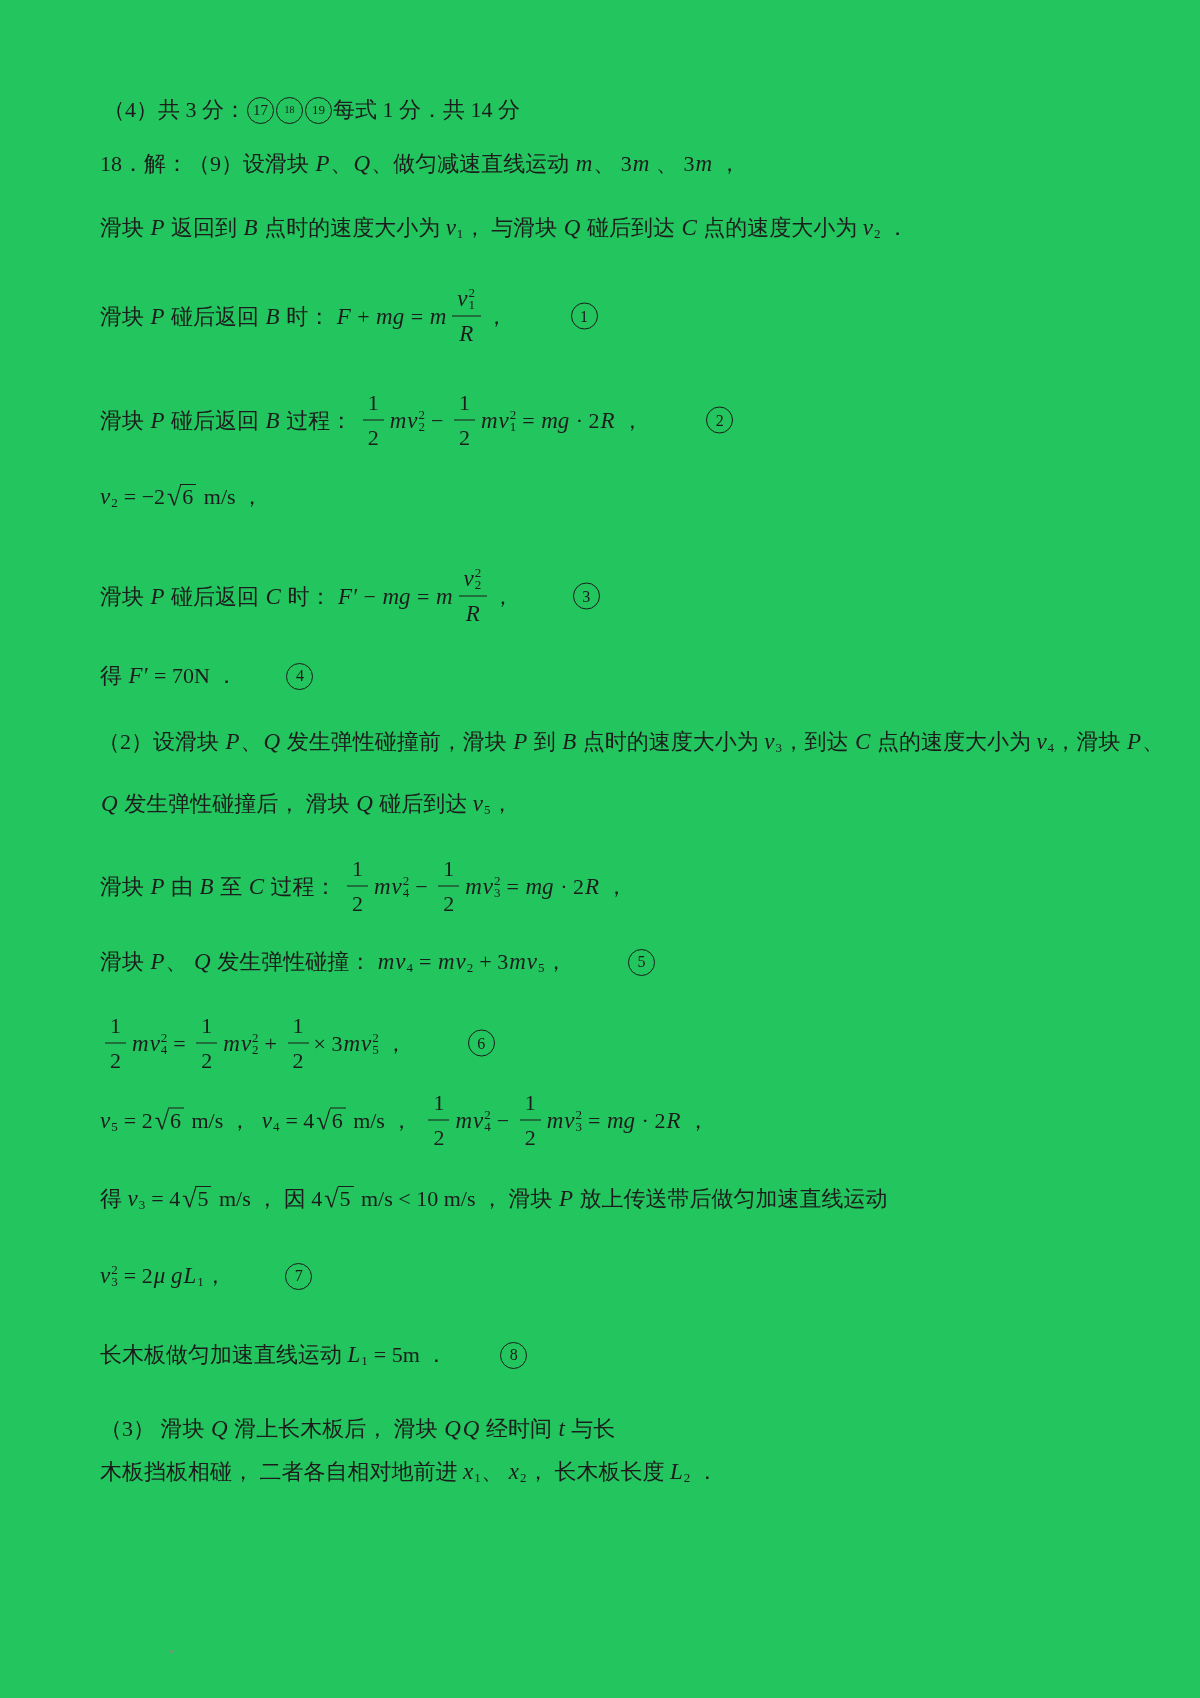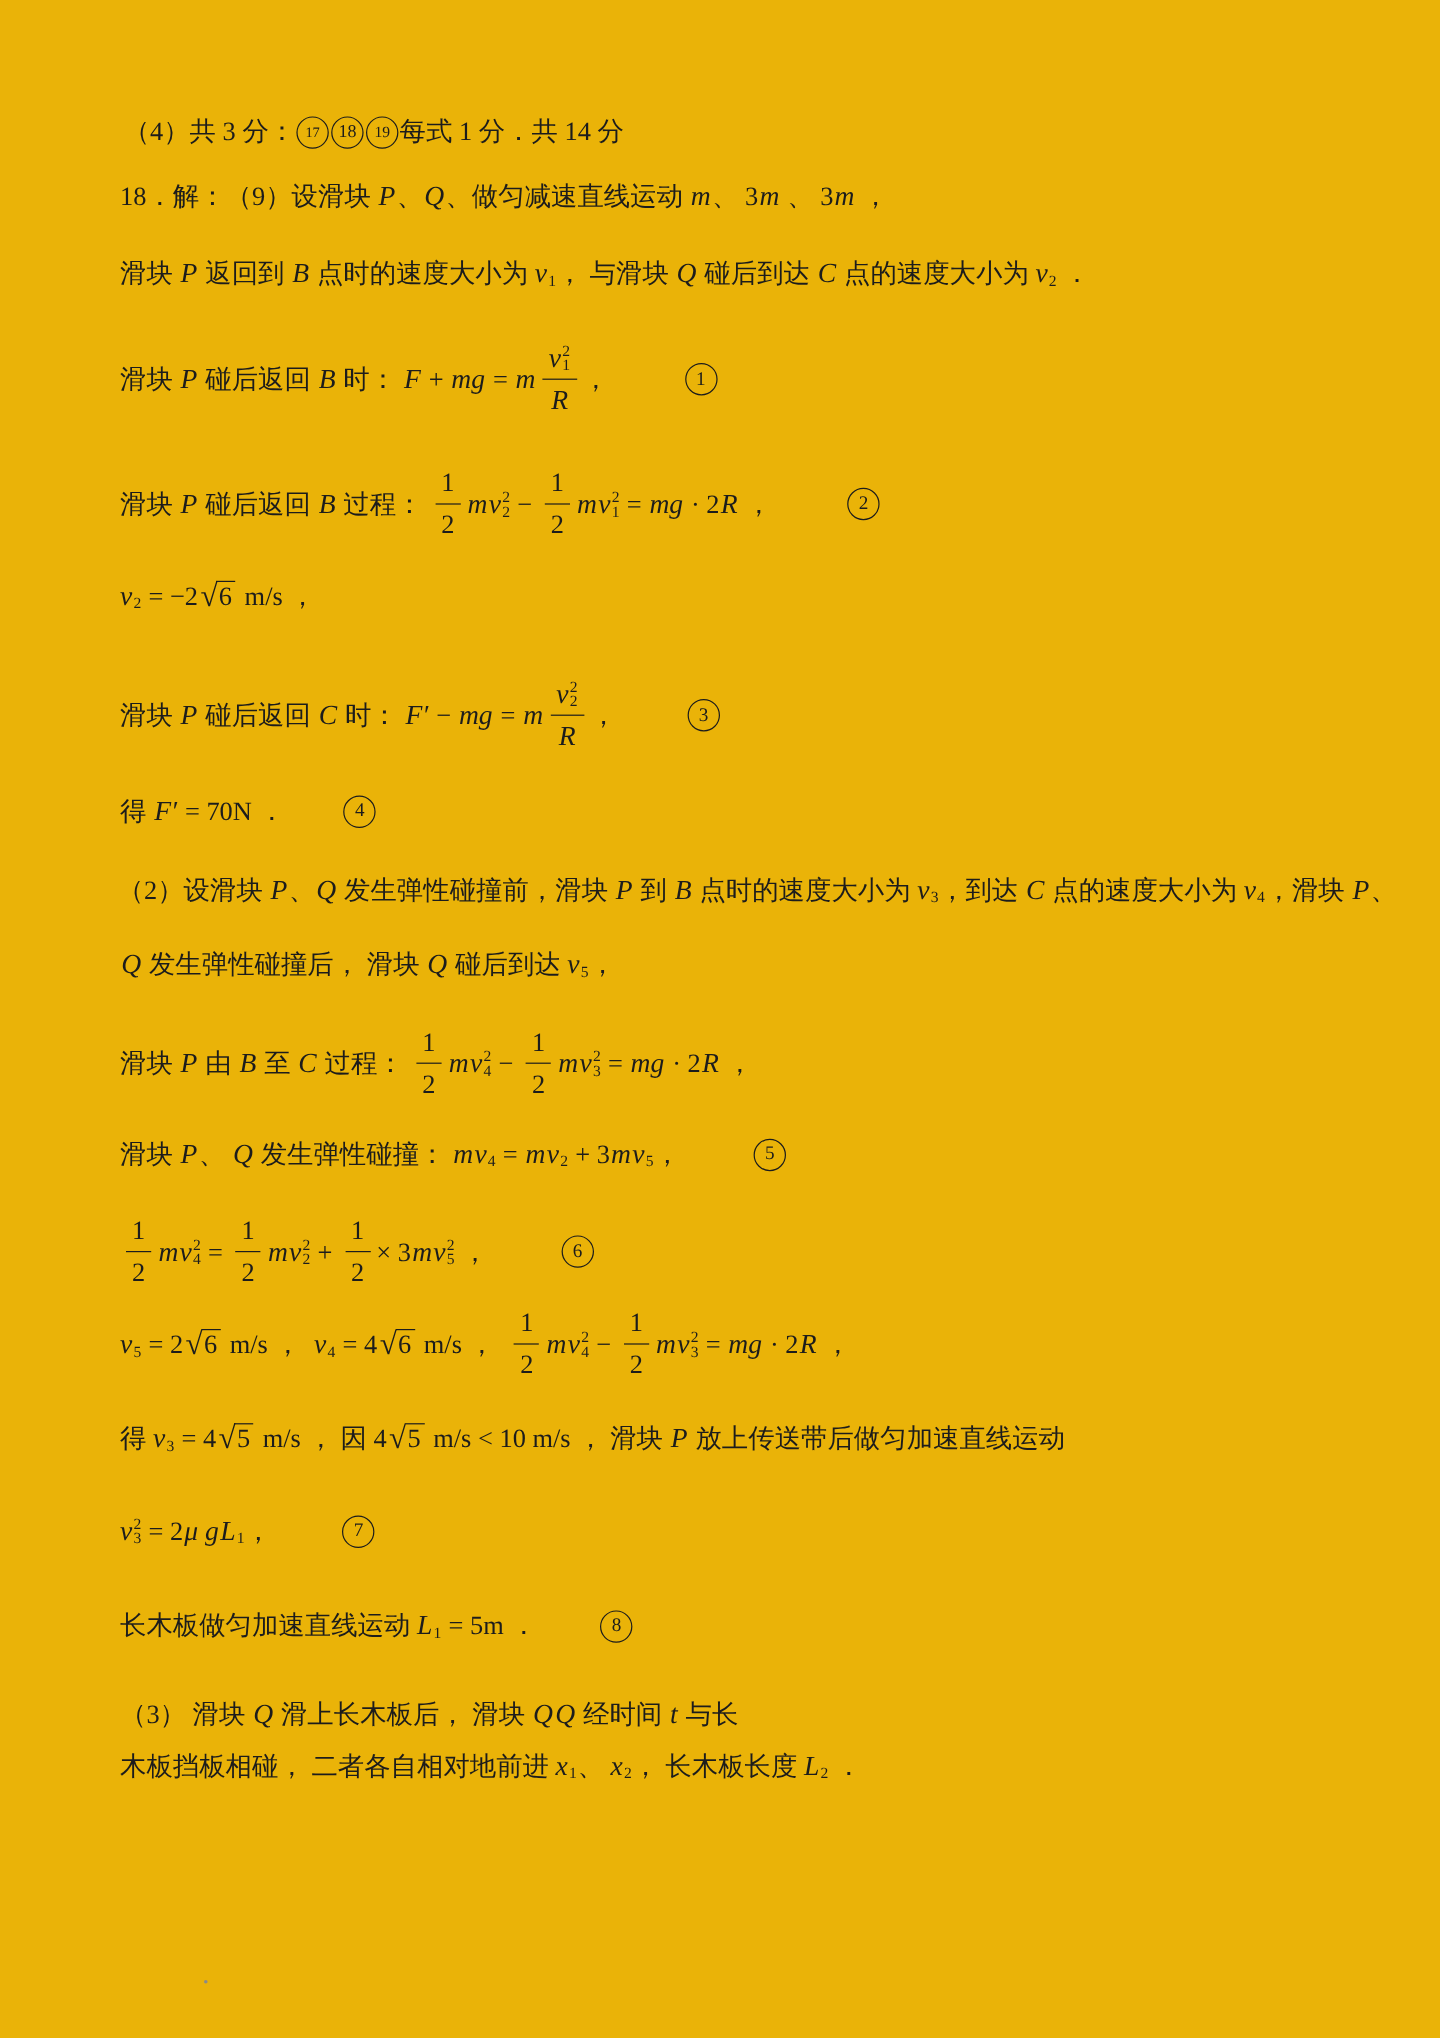--- a/index.html
+++ b/index.html
@@ -1,20 +1,20 @@
 <!DOCTYPE html>
 <html><head>
 <meta charset="utf-8">
 <style>
   html,body{margin:0;padding:0;background:#e8e8e8;}
   .page{
     position:relative;
     width:1200px;height:1698px;
     margin:0 auto;
-    background:#eab308;
+    background:#22c55e;
     font-family:"Liberation Serif","DejaVu Serif",serif;
     color:#1c1c1c;
     overflow:hidden;
   }
   .line{
     position:absolute;
     left:100px;
     display:flex;
     align-items:center;
     white-space:pre;
@@ -45,21 +45,21 @@
   .tk-sp{display:inline-block;height:1px;}
   .artifact{
     position:absolute;left:170px;top:1650px;
     width:3px;height:3px;border-radius:50%;background:#8a8a8a;
   }
 </style>
 </head>
 <body>
 
 <div class="page">
-  <div class="line" style="top:110px;left:103px"><span class="tk-txt">（4）共 3 分：</span><span class="tk-circ" style="font-size: 12px;">17</span><span class="tk-circ" style="font-size: 15px;">18</span><span class="tk-circ" style="font-size: 13px;">19</span><span class="tk-txt">每式 1 分．共 14 分</span></div>
+  <div class="line" style="top:110px;left:103px"><span class="tk-txt">（4）共 3 分：</span><span class="tk-circ" style="font-size: 15px;">17</span><span class="tk-circ" style="font-size: 10px;">18</span><span class="tk-circ" style="font-size: 13px;">19</span><span class="tk-txt">每式 1 分．共 14 分</span></div>
   <div class="line" style="top:164px"><span class="tk-txt">18．解：（9）设滑块 </span><span class="tk-it">P</span><span class="tk-txt">、</span><span class="tk-it">Q</span><span class="tk-txt">、做匀减速直线运动 </span><span class="tk-it">m</span><span class="tk-txt">、 3</span><span class="tk-it">m</span><span class="tk-txt"> 、 3</span><span class="tk-it">m</span><span class="tk-txt"> ，</span></div>
   <div class="line" style="top:228px"><span class="tk-txt">滑块 </span><span class="tk-it">P</span><span class="tk-txt"> 返回到 </span><span class="tk-it">B</span><span class="tk-txt"> 点时的速度大小为 </span><span class="tk-v"><span class="base">v</span><span class="ss"><span class="ss-sup"></span><span class="ss-sub">1</span></span></span><span class="tk-txt">， 与滑块 </span><span class="tk-it">Q</span><span class="tk-txt"> 碰后到达 </span><span class="tk-it">C</span><span class="tk-txt"> 点的速度大小为 </span><span class="tk-v"><span class="base">v</span><span class="ss"><span class="ss-sup"></span><span class="ss-sub">2</span></span></span><span class="tk-txt"> ．</span></div>
   <div class="line" style="top:316px"><span class="tk-txt">滑块 </span><span class="tk-it">P</span><span class="tk-txt"> 碰后返回 </span><span class="tk-it">B</span><span class="tk-txt"> 时： </span><span class="tk-it">F</span><span class="tk-txt"> + </span><span class="tk-it">mg</span><span class="tk-txt"> = </span><span class="tk-it">m</span><span class="tk-frac"><span class="fr-num"><span class="tk-v"><span class="base">v</span><span class="ss"><span class="ss-sup">2</span><span class="ss-sub">1</span></span></span></span><span class="fr-den"><span class="tk-it">R</span></span></span><span class="tk-txt">，</span><span class="tk-sp" style="width: 62px;"></span><span class="tk-circ" style="font-size: 16px;">1</span></div>
   <div class="line" style="top:420px"><span class="tk-txt">滑块 </span><span class="tk-it">P</span><span class="tk-txt"> 碰后返回 </span><span class="tk-it">B</span><span class="tk-txt"> 过程： </span><span class="tk-frac"><span class="fr-num"><span class="tk-txt">1</span></span><span class="fr-den"><span class="tk-txt">2</span></span></span><span class="tk-it">m</span><span class="tk-v"><span class="base">v</span><span class="ss"><span class="ss-sup">2</span><span class="ss-sub">2</span></span></span><span class="tk-txt"> − </span><span class="tk-frac"><span class="fr-num"><span class="tk-txt">1</span></span><span class="fr-den"><span class="tk-txt">2</span></span></span><span class="tk-it">m</span><span class="tk-v"><span class="base">v</span><span class="ss"><span class="ss-sup">2</span><span class="ss-sub">1</span></span></span><span class="tk-txt"> = </span><span class="tk-it">mg</span><span class="tk-txt"> · 2</span><span class="tk-it">R</span><span class="tk-txt"> ，</span><span class="tk-sp" style="width: 62px;"></span><span class="tk-circ" style="font-size: 16px;">2</span></div>
   <div class="line" style="top:497px"><span class="tk-v"><span class="base">v</span><span class="ss"><span class="ss-sup"></span><span class="ss-sub">2</span></span></span><span class="tk-txt"> = −2</span><span class="tk-sqrt"><span class="rad-sign">√</span><span class="rad-body">6</span></span><span class="tk-txt"> m/s ，</span></div>
   <div class="line" style="top:596px"><span class="tk-txt">滑块 </span><span class="tk-it">P</span><span class="tk-txt"> 碰后返回 </span><span class="tk-it">C</span><span class="tk-txt"> 时： </span><span class="tk-it">F′</span><span class="tk-txt"> − </span><span class="tk-it">mg</span><span class="tk-txt"> = </span><span class="tk-it">m</span><span class="tk-frac"><span class="fr-num"><span class="tk-v"><span class="base">v</span><span class="ss"><span class="ss-sup">2</span><span class="ss-sub">2</span></span></span></span><span class="fr-den"><span class="tk-it">R</span></span></span><span class="tk-txt">，</span><span class="tk-sp" style="width: 58px;"></span><span class="tk-circ" style="font-size: 16px;">3</span></div>
   <div class="line" style="top:676px"><span class="tk-txt">得 </span><span class="tk-it">F′</span><span class="tk-txt"> = 70N ．</span><span class="tk-sp" style="width: 48px;"></span><span class="tk-circ" style="font-size: 16px;">4</span></div>
   <div class="line" style="top:742px;left:98px"><span class="tk-txt">（2）设滑块 </span><span class="tk-it">P</span><span class="tk-txt">、</span><span class="tk-it">Q</span><span class="tk-txt"> 发生弹性碰撞前，滑块 </span><span class="tk-it">P</span><span class="tk-txt"> 到 </span><span class="tk-it">B</span><span class="tk-txt"> 点时的速度大小为 </span><span class="tk-v"><span class="base">v</span><span class="ss"><span class="ss-sup"></span><span class="ss-sub">3</span></span></span><span class="tk-txt">，到达 </span><span class="tk-it">C</span><span class="tk-txt"> 点的速度大小为 </span><span class="tk-v"><span class="base">v</span><span class="ss"><span class="ss-sup"></span><span class="ss-sub">4</span></span></span><span class="tk-txt">，滑块 </span><span class="tk-it">P</span><span class="tk-txt">、</span></div>
   <div class="line" style="top:804px"><span class="tk-it">Q</span><span class="tk-txt"> 发生弹性碰撞后， 滑块 </span><span class="tk-it">Q</span><span class="tk-txt"> 碰后到达 </span><span class="tk-v"><span class="base">v</span><span class="ss"><span class="ss-sup"></span><span class="ss-sub">5</span></span></span><span class="tk-txt">，</span></div>
   <div class="line" style="top:886px"><span class="tk-txt">滑块 </span><span class="tk-it">P</span><span class="tk-txt"> 由 </span><span class="tk-it">B</span><span class="tk-txt"> 至 </span><span class="tk-it">C</span><span class="tk-txt"> 过程： </span><span class="tk-frac"><span class="fr-num"><span class="tk-txt">1</span></span><span class="fr-den"><span class="tk-txt">2</span></span></span><span class="tk-it">m</span><span class="tk-v"><span class="base">v</span><span class="ss"><span class="ss-sup">2</span><span class="ss-sub">4</span></span></span><span class="tk-txt"> − </span><span class="tk-frac"><span class="fr-num"><span class="tk-txt">1</span></span><span class="fr-den"><span class="tk-txt">2</span></span></span><span class="tk-it">m</span><span class="tk-v"><span class="base">v</span><span class="ss"><span class="ss-sup">2</span><span class="ss-sub">3</span></span></span><span class="tk-txt"> = </span><span class="tk-it">mg</span><span class="tk-txt"> · 2</span><span class="tk-it">R</span><span class="tk-txt"> ，</span></div>

